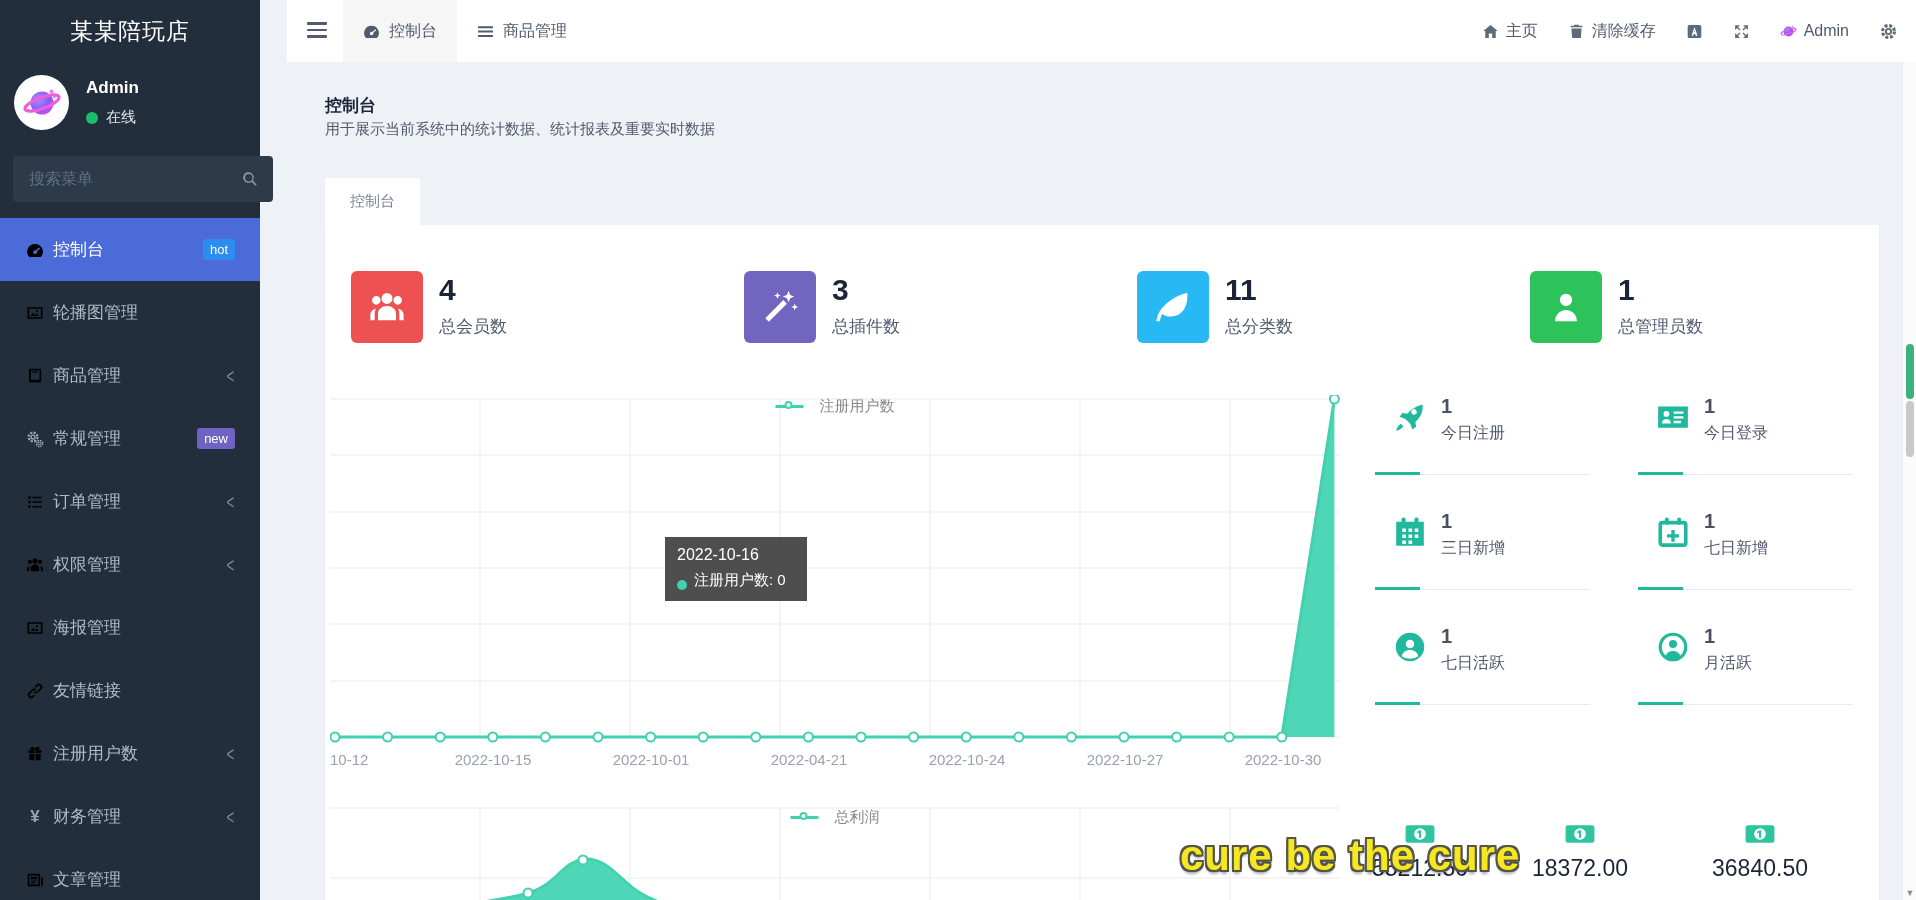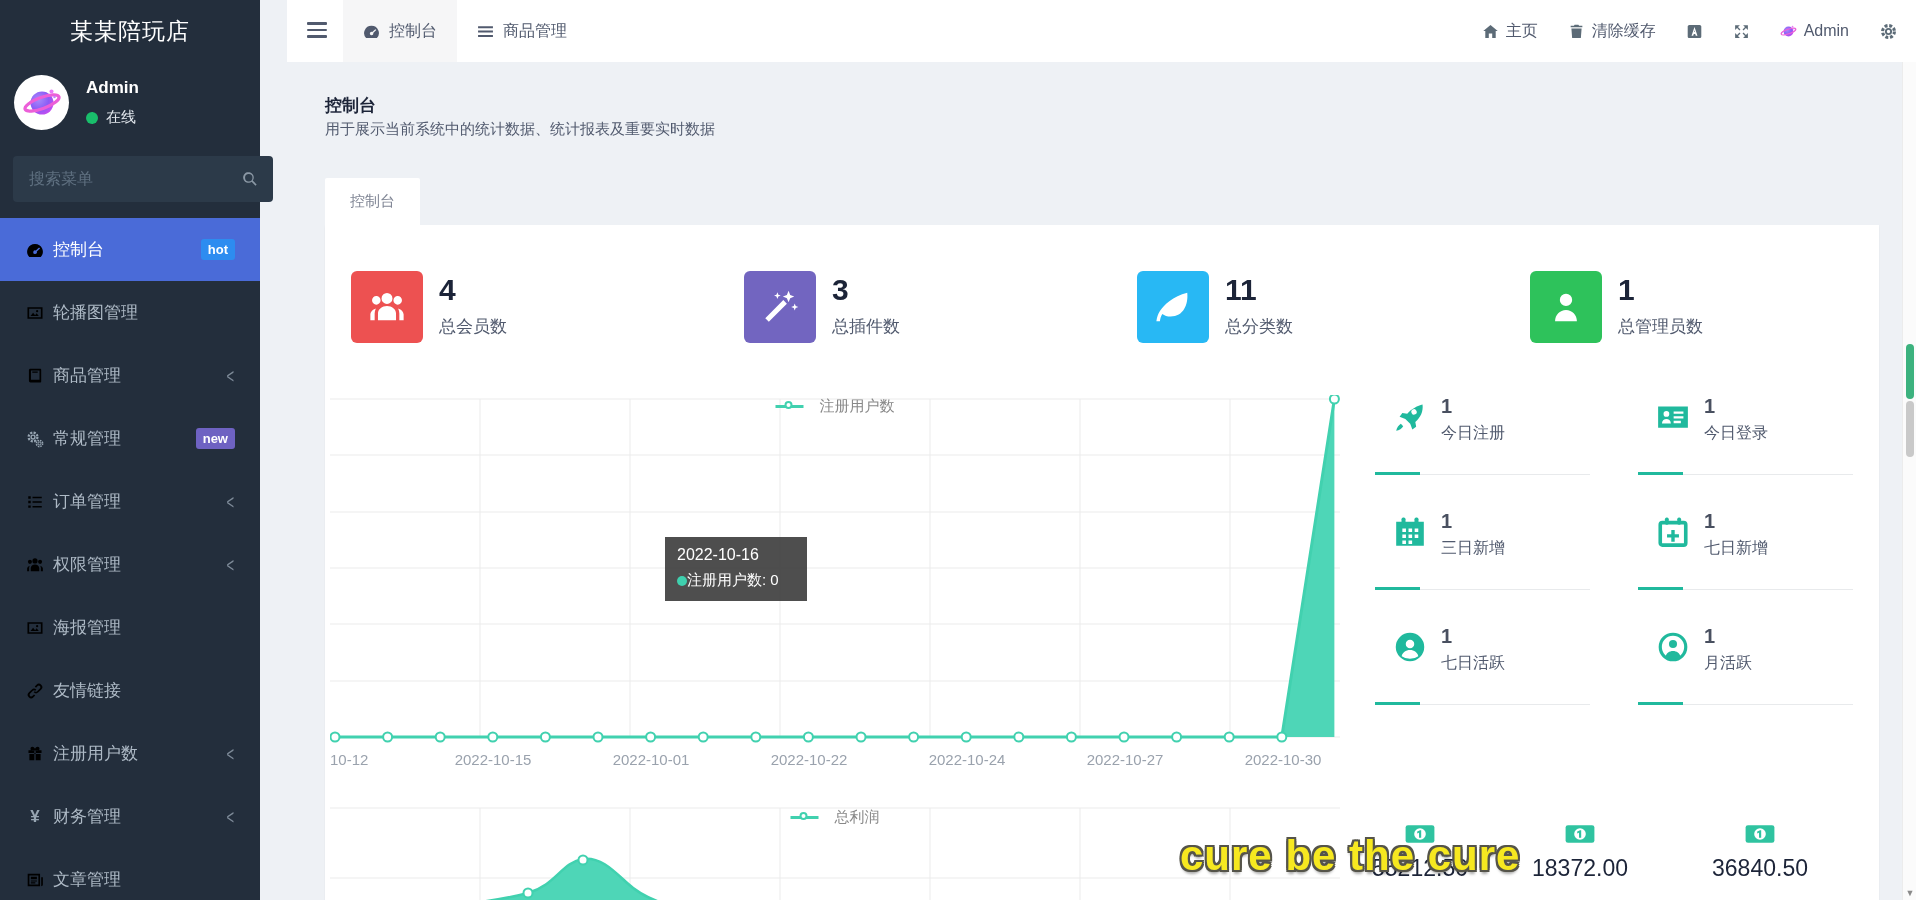--- a/index.html
+++ b/index.html
@@ -19,21 +19,21 @@
   .sb-search{position:absolute;left:13px;top:156px;width:260px;height:46px}
   .sb-search input{width:100%;height:100%;background:#2c3a49;border:0;border-radius:4px;color:#c5cfda;font-size:16px;padding:0 44px 0 16px;outline:none;font-family:inherit}
   .sb-search input::placeholder{color:#5f7080}
   .sb-search .ic{position:absolute;right:14px;top:14px;width:18px;height:18px;color:#8b98a5}
   .menu{position:absolute;left:0;top:218px;width:100%}
   .mi{position:relative;height:63px;display:flex;align-items:center;padding-left:26px;color:#aebac6;font-size:17px;cursor:pointer}
   .mi .mi-ic{width:18px;height:18px;margin-right:9px;flex:0 0 auto;color:#97a5b2}
   .mi .mi-glyph{width:18px;margin-right:9px;font-weight:bold;font-size:17px;text-align:center;color:#97a5b2}
   .mi.active{background:#4a6bd8;color:#fff}
   .mi.active .mi-ic{color:#e7ecfb}
-  .badge{position:absolute;right:25px;top:21px;height:21px;line-height:21px;padding:0 7px;border-radius:3px;font-size:13px;font-weight:bold;color:#fff}
+  .badge{position:absolute;right:25px;top:21px;height:21px;line-height:21px;padding:0 7px;border-radius:3px;font-size:13px;font-weight:normal;color:#fff}
   .badge.hot{background:#2d8cf0}
   .badge.new{background:#6e62c2}
   .chev{position:absolute;right:26px;top:50%;transform:translateY(-50%) scaleY(1.5);color:#7e8b99;font-size:13px}
   .chev::after{content:"<"}
 
   
   .topbar{position:absolute;left:287px;top:0;right:0;height:62px;background:#fff;z-index:4}
   .hamburger{position:absolute;left:20px;top:22px;width:20px;height:16px;cursor:pointer}
   .hamburger i{display:block;height:2.5px;background:#515a6e;margin-bottom:4px;border-radius:1px}
   .tb-tabs{position:absolute;left:56px;top:0;height:62px;display:flex}
@@ -65,21 +65,21 @@
   .chart1 svg,.chart2 svg{position:absolute;left:0;top:0}
   .legend{position:absolute;left:50%;transform:translateX(-50%);display:flex;align-items:center;gap:16px;font-size:15px;color:#888;white-space:nowrap}
   .lg-glyph{position:relative;width:28px;height:3px;background:#41d1af;display:inline-block}
   .lg-glyph i{position:absolute;left:9px;top:-4.5px;width:8px;height:8px;border:2px solid #41d1af;border-radius:50%;background:#fff;display:block}
   .xt{position:absolute;top:356px;font-size:15px;color:#9aa2ad;white-space:nowrap}
   .xt.c{transform:translateX(-50%)}
   #c1-markers circle{fill:#fff;stroke:#41d1af;stroke-width:2}
   .gl{stroke:#ebebeb;stroke-width:1}
   .tooltip{position:absolute;left:335px;top:142px;width:142px;height:64px;background:rgba(53,53,53,.88);border-radius:0;padding:9px 12px;color:#fff;z-index:3}
   .tt-date{font-size:16px}
-  .tt-line{margin-top:7px;font-size:15px;display:flex;align-items:center;}
+  .tt-line{margin-top:7px;font-size:15px;display:flex;align-items:flex-end;gap:7px}
   .tt-dot{width:10px;height:10px;border-radius:50%;background:#3fd0ae;display:inline-block}
 
   
   .minigrid{position:absolute;left:1045px;top:170px;width:505px;height:350px}
   .mini{position:absolute;width:225px;height:83px}
   .mini .ic{position:absolute;left:18px;top:5px;width:34px;height:34px;color:#20b99d}
   .mini-num{position:absolute;left:66px;top:0;font-size:20px;font-weight:bold;color:#495060}
   .mini-lab{position:absolute;left:66px;top:28px;font-size:16px;color:#515a6e}
   .mini-div{position:absolute;left:0;top:79px;width:215px;height:1px;background:#e8eaec}
   .mini-div::before{content:"";position:absolute;left:0;top:-2px;width:45px;height:3px;background:#20b99d}
@@ -464,21 +464,21 @@
       <div class="tooltip">
         <div class="tt-date">2022-10-16</div>
         <div class="tt-line">
           <span class="tt-dot"></span>
           <span>注册用户数: 0</span>
         </div>
       </div>
       <span class="xt" style="left:0">10-12</span>
       <span class="xt c" style="left:163px">2022-10-15</span>
       <span class="xt c" style="left:321px">2022-10-01</span>
-      <span class="xt c" style="left:479px">2022-10-22</span>
+      <span class="xt c" style="left:479px">2022-04-21</span>
       <span class="xt c" style="left:637px">2022-10-24</span>
       <span class="xt c" style="left:795px">2022-10-27</span>
       <span class="xt c" style="left:953px">2022-10-30</span>
     </div>
 
     <div class="minigrid">
       <div class="mini" style="left:5px;top:0">
         <svg class="ic">
             <use href="#i-rocket"></use>
           </svg>

